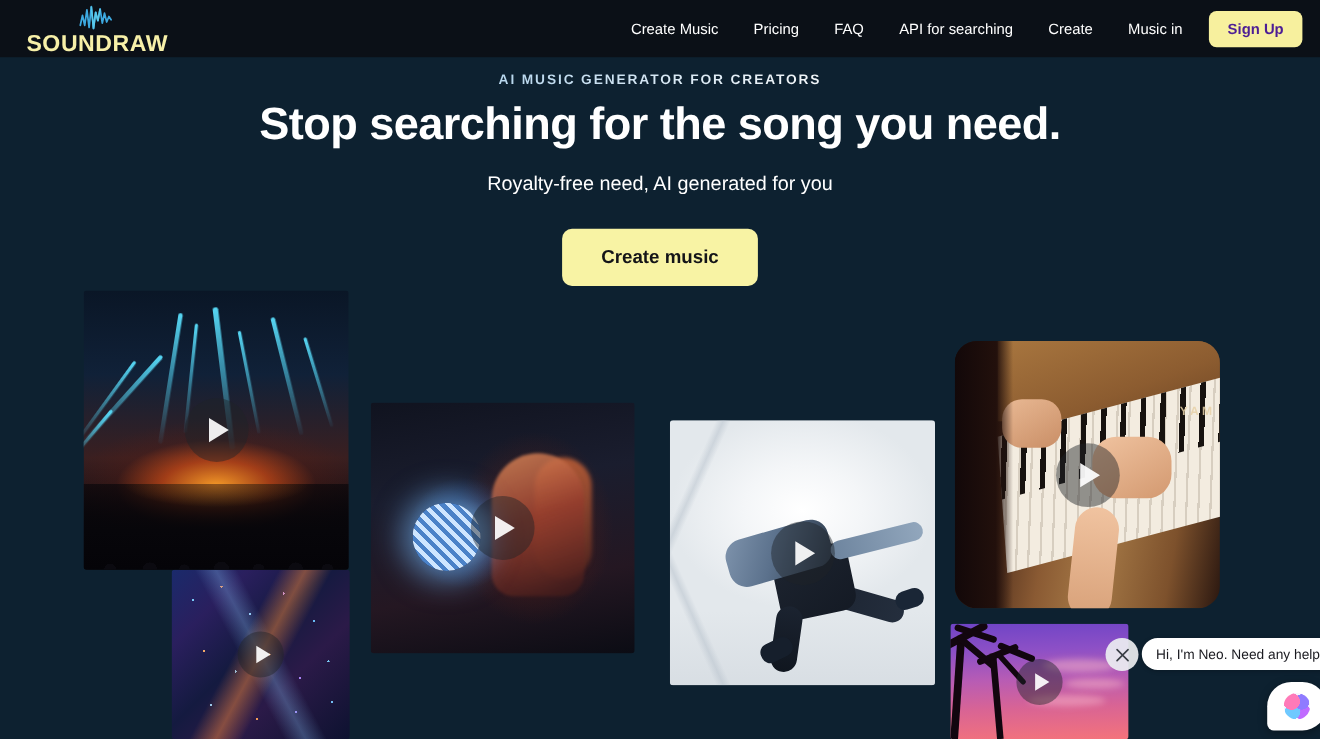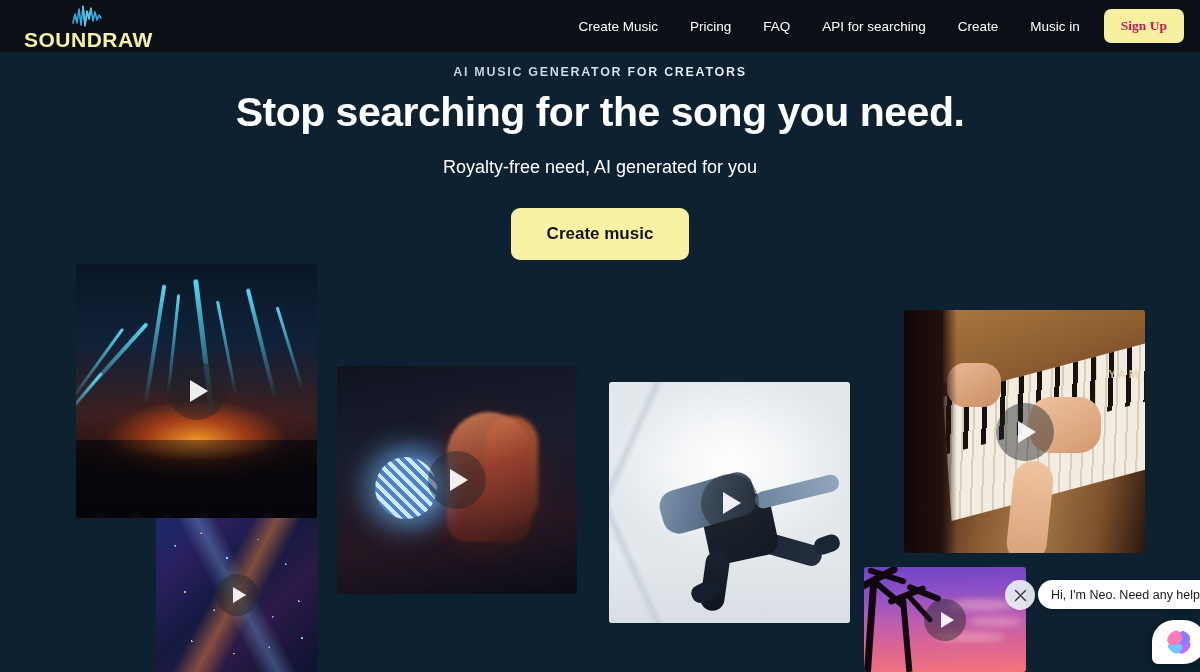--- a/index.html
+++ b/index.html
@@ -22,23 +22,23 @@
   .logo-text {
     font-size:21px; font-weight:bold; letter-spacing:0.5px;
     color:#f7f0a8; line-height:1;
   }
   .nav-links { margin-left:auto; display:flex; align-items:center; gap:0px; margin-right:16px; }
   .nav-link {
     color:#ffffff; font-size:13.5px; text-decoration:none;
     padding:0 16px; white-space:nowrap; cursor:pointer;
   }
   .signup-btn {
-    background:#f7f09e; color:#be185d; font-size:13.5px; font-weight:bold;
+    background:#f7f09e; color:#4c1d95; font-size:13.5px; font-weight:bold;
     border:none; border-radius:7px; padding:9px 17px; cursor:pointer;
-    margin-left:8px; white-space:nowrap;font-family:Liberation Serif, serif;
+    margin-left:8px; white-space:nowrap;
   }
 
   
   .hero { position:absolute; top:52px; left:0; width:1200px; text-align:center; z-index:20; }
   .eyebrow {
     margin-top:13px; font-size:12.5px; font-weight:bold; letter-spacing:1.7px;
     background:linear-gradient(90deg,#4ea8e8 0%,#9fc9e8 28%,#eef4f8 60%,#ffffff 100%);
     -webkit-background-clip:text; background-clip:text; color:transparent;
     -webkit-text-fill-color:transparent;
   }
@@ -72,21 +72,21 @@
   .play.small .tri {
     border-top:8px solid transparent; border-bottom:8px solid transparent;
     border-left:13px solid rgba(255,255,255,0.92);
   }
 
   
   #card-concert { left:76px;  top:264px; width:241px; height:254px; }
   #card-city    { left:156px; top:518px; width:162px; height:154px; }
   #card-disco   { left:337px; top:366px; width:240px; height:228px; }
   #card-dancer  { left:609px; top:382px; width:241px; height:241px; }
-  #card-piano   { left:904px; top:310px; width:241px; height:243px; }
+  #card-piano   { left:868px; top:310px; width:241px; height:243px;border-radius:20px; }
   #card-sunset  { left:864px; top:567px; width:162px; height:105px; }
 
   
   .art-concert { background:
       radial-gradient(ellipse 130px 60px at 50% 70%, rgba(255,160,40,0.95) 0%, rgba(255,90,20,0.55) 38%, rgba(120,30,10,0.15) 70%, rgba(0,0,0,0) 100%),
       linear-gradient(180deg,#0a1626 0%,#102138 30%,#3a1f20 60%,#120b10 82%,#060608 100%); }
   .beam { position:absolute; background:linear-gradient(180deg,rgba(90,225,255,0.95),rgba(40,160,220,0.05)); border-radius:2px; filter:blur(0.4px); }
   .crowd { position:absolute; left:0; right:0; bottom:0; height:78px;
     background:radial-gradient(ellipse 120px 30px at 50% 0%, rgba(255,140,40,0.35), rgba(0,0,0,0) 70%), linear-gradient(180deg,rgba(8,6,10,0.65) 0%,#07060a 55%,#050408 100%); }
   .crowd::after{ content:""; position:absolute; left:0; right:0; bottom:0; height:48px;

